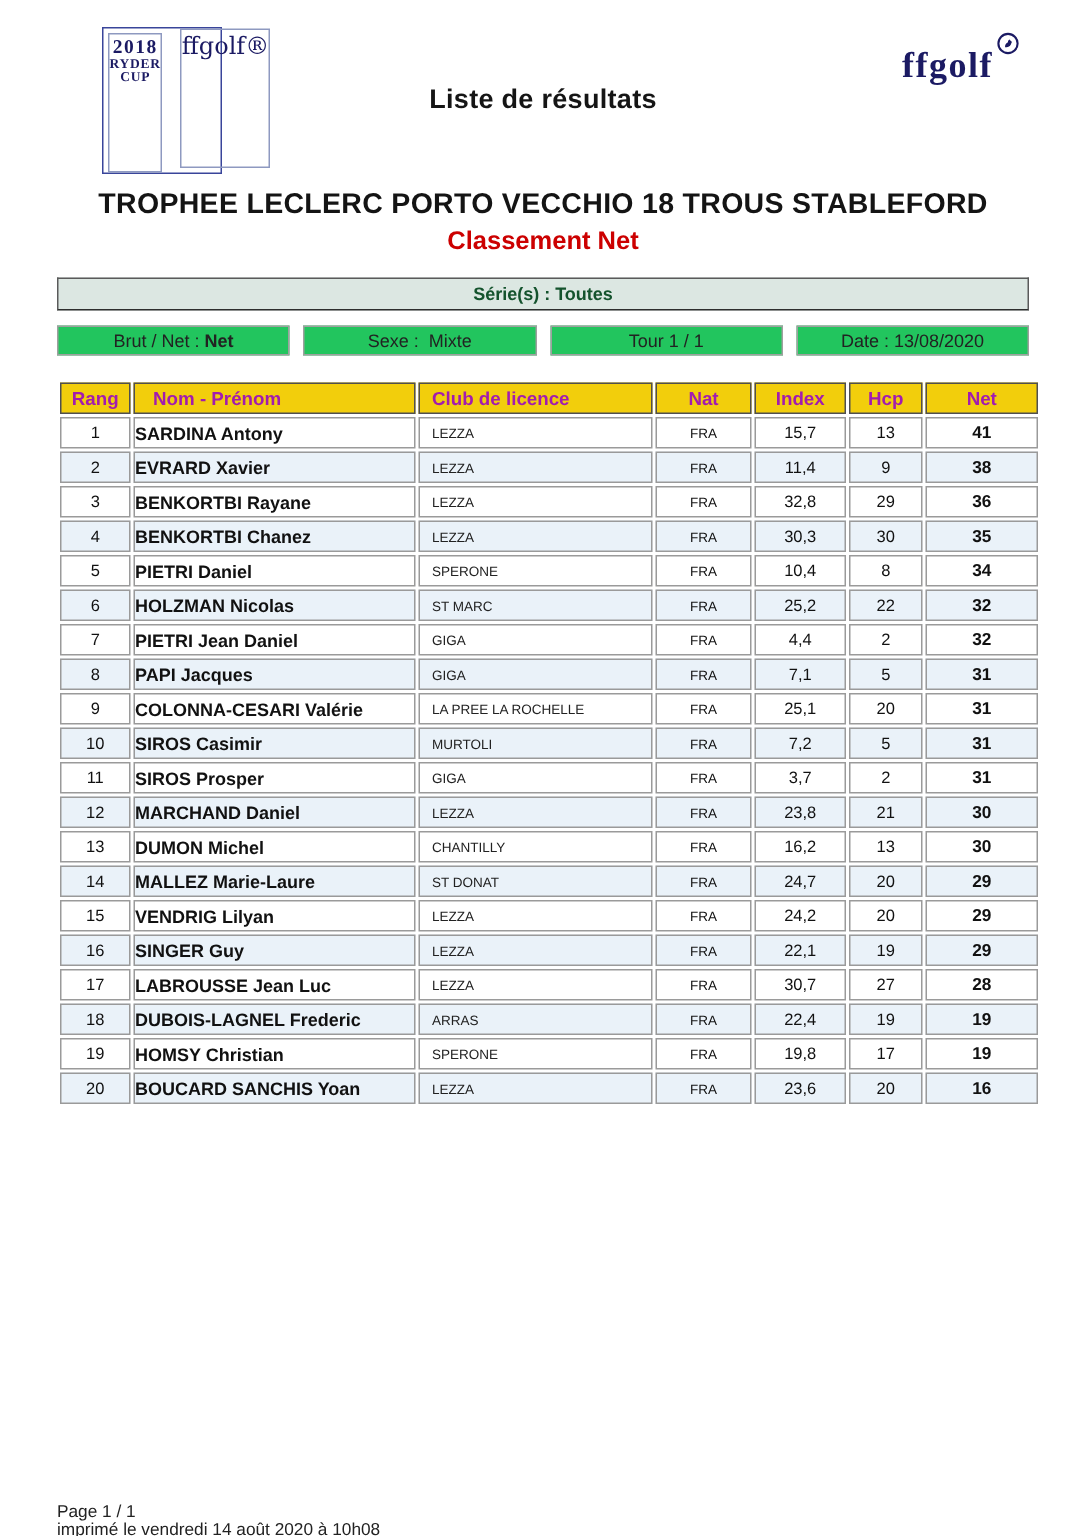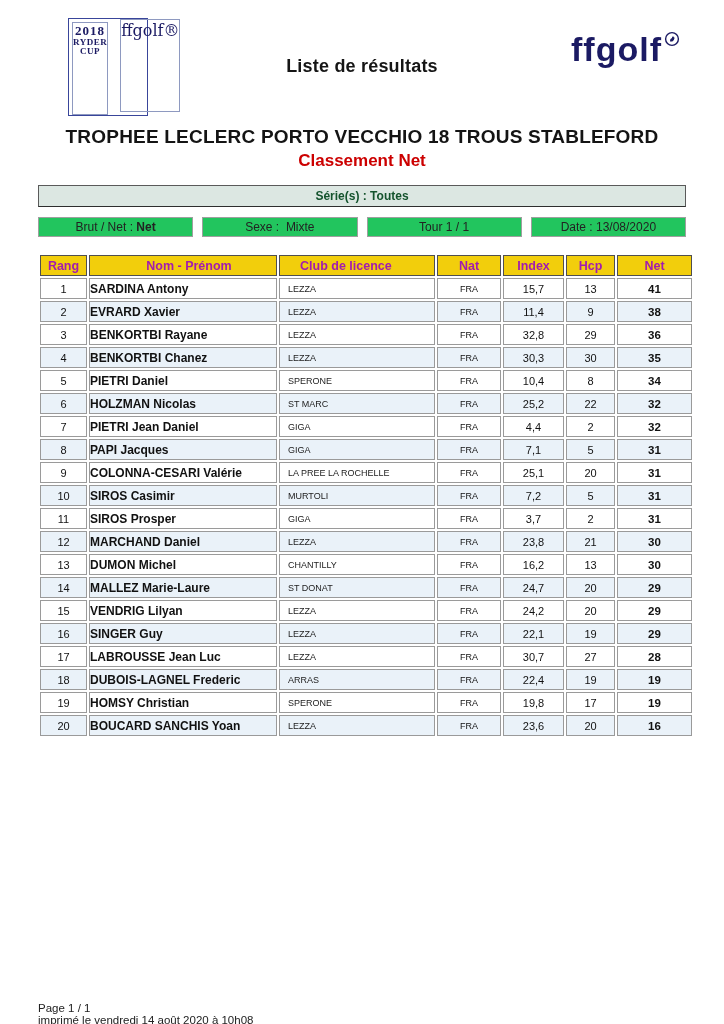--- a/index.html
+++ b/index.html
@@ -35,22 +35,22 @@
   .logo-brand{
     margin:0 1px 3px 3px;border:1px solid #8e99c0;text-align:left;
     font-family:"DejaVu Serif",serif;color:var(--navy);font-size:16px;padding:1px 0 2px;
   }
   .page-title{
     position:absolute;left:0;right:0;top:38px;text-align:center;
     font-size:18px;font-weight:bold;color:#151515;letter-spacing:.2px;
   }
   .ffgolf-logo{
     position:absolute;right:8px;top:14px;
-    font-family:Liberation Sans, sans-serif;font-weight:bold;color:var(--navy);
-    font-size:34px;letter-spacing:1px;line-height:1;
+    font-family:Liberation Serif, serif;font-weight:bold;color:var(--navy);
+    font-size:24px;letter-spacing:1px;line-height:1;
   }
   .ffgolf-logo .coq{position:relative;top:-14px;left:2px;}
 
   
   .event-title{
     position:absolute;top:126px;left:0;right:0;text-align:center;
     font-size:19px;font-weight:bold;color:#141414;letter-spacing:.2px;
   }
   .event-subtitle{
     position:absolute;top:151px;left:0;right:0;text-align:center;
@@ -85,22 +85,22 @@
     font-size:12.5px;font-weight:bold;color:#a21caf;height:19px;padding:0;
     white-space:nowrap;overflow:hidden;
   }
   td{
     border:1px solid #9a9a9a;height:19px;padding:0;background:#fff;
     font-size:11px;color:#111;white-space:nowrap;overflow:hidden;
   }
   tr.alt td{background:var(--row-alt);}
   .col-rang{width:47px;} .col-nom{width:188px;} .col-club{width:156px;}
   .col-nat{width:64px;} .col-index{width:61px;} .col-hcp{width:49px;} .col-net{width:75px;}
-  th.left{text-align:center;padding-left:12px;}
-  th.left2{text-align:left;padding-left:20px;margin-left:47px;}
+  th.left{text-align:left;padding-left:12px;}
+  th.left2{text-align:left;padding-left:8px;margin-left:47px;}
   td.c{text-align:center;}
   td.nom{font-weight:bold;font-size:12px;}
   td.club{font-size:9px;padding-left:8px;color:#222;}
   td.nat{font-size:9px;text-align:center;}
   td.net{font-weight:bold;font-size:11.5px;text-align:center;}
 
   
   .footer{
     position:absolute;top:1002px;left:38px;right:38px;
     font-size:11.5px;color:#222;display:flex;justify-content:space-between;flex-direction:column;

